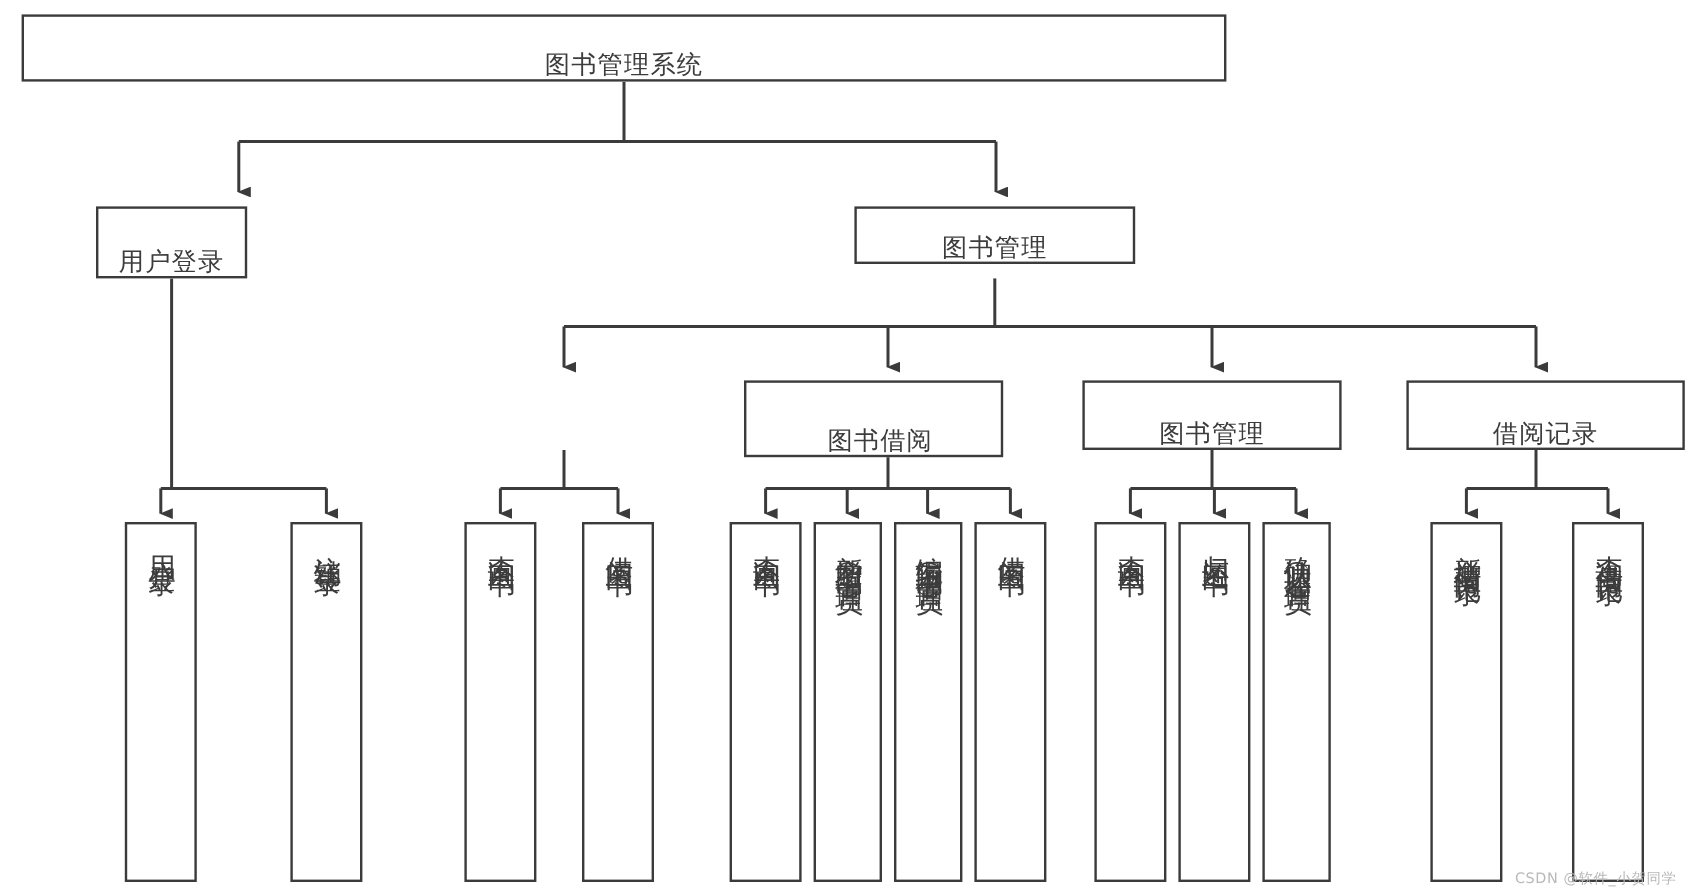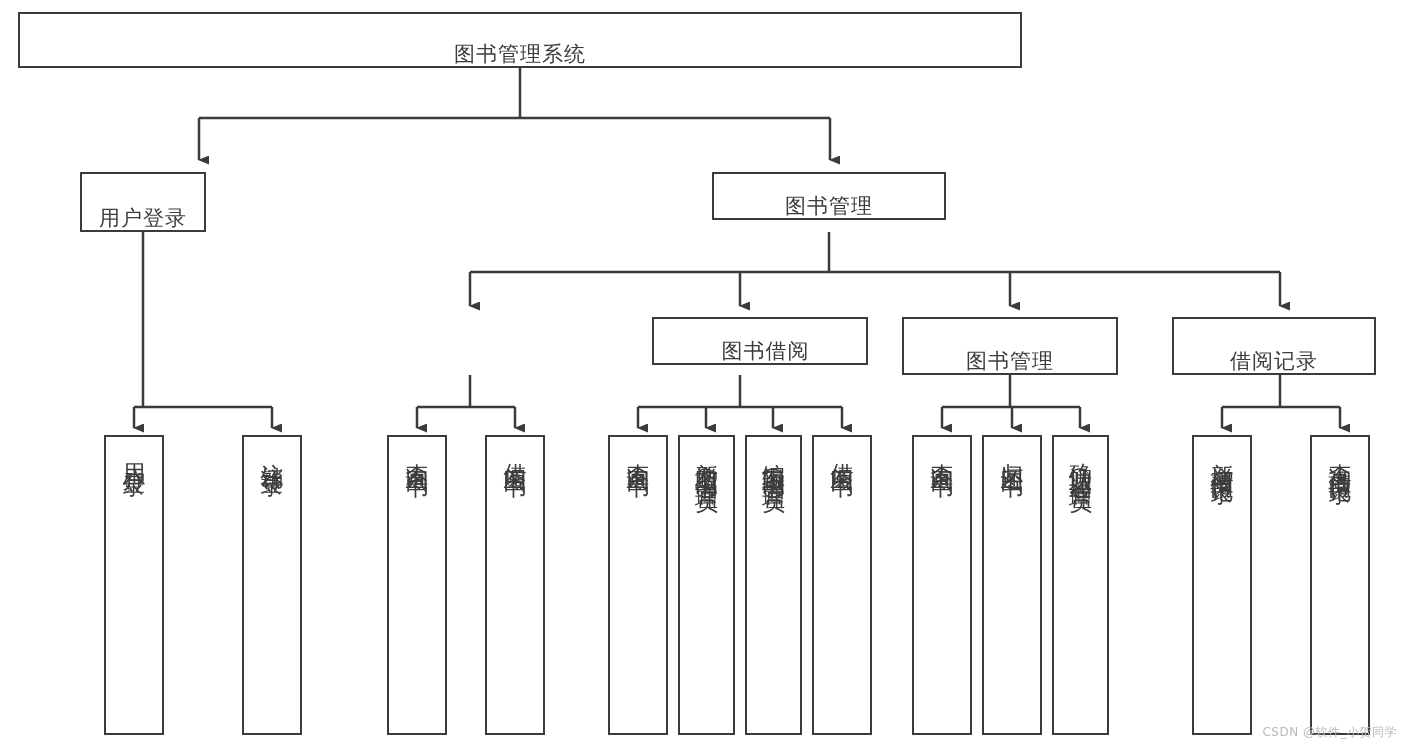--- a/index.html
+++ b/index.html
@@ -127,27 +127,27 @@
     <span class="node-label">图书管理系统</span>
   </div>
 
   <div class="node" style="left:80px; top:172px; width:126px; height:60px;">
     <span class="node-label">用户登录</span>
   </div>
   <div class="node" style="left:712px; top:172px; width:234px; height:48px;">
     <span class="node-label">图书管理</span>
   </div>
 
-  <div class="node" style="left:652px; top:317px; width:216px; height:48px;padding-left:11px;">
+  <div class="node" style="left:620px; top:317px; width:216px; height:64px;padding-left:11px;">
     <span class="node-label">图书借阅</span>
   </div>
   <div class="node" style="left:902px; top:317px; width:216px; height:58px;">
     <span class="node-label">图书管理</span>
   </div>
-  <div class="node" style="left:1172px; top:317px; width:204px; height:58px;font-family:Liberation Serif, serif;">
+  <div class="node" style="left:1172px; top:317px; width:232px; height:58px;font-family:Liberation Serif, serif;">
     <span class="node-label">借阅记录</span>
   </div>
 
   <div class="node vertical" style="left:104px; top:435px; width:60px; height:300px;">
     <span class="node-label">用户登录</span>
   </div>
   <div class="node vertical" style="left:242px; top:435px; width:60px; height:300px;">
     <span class="node-label">注销登录</span>
   </div>
 

